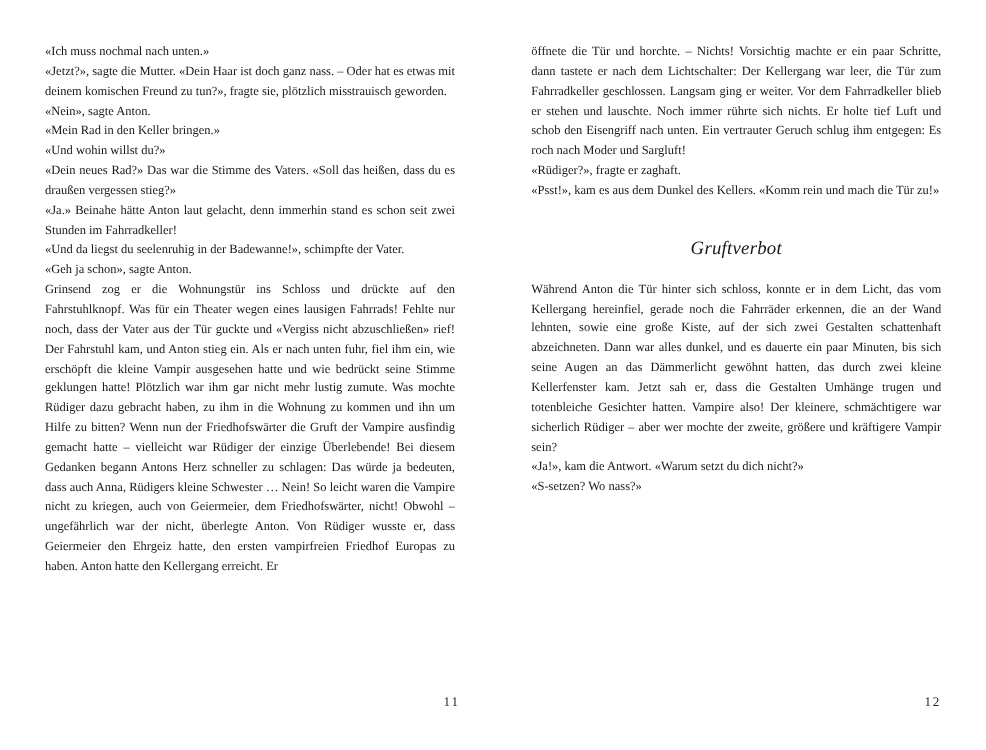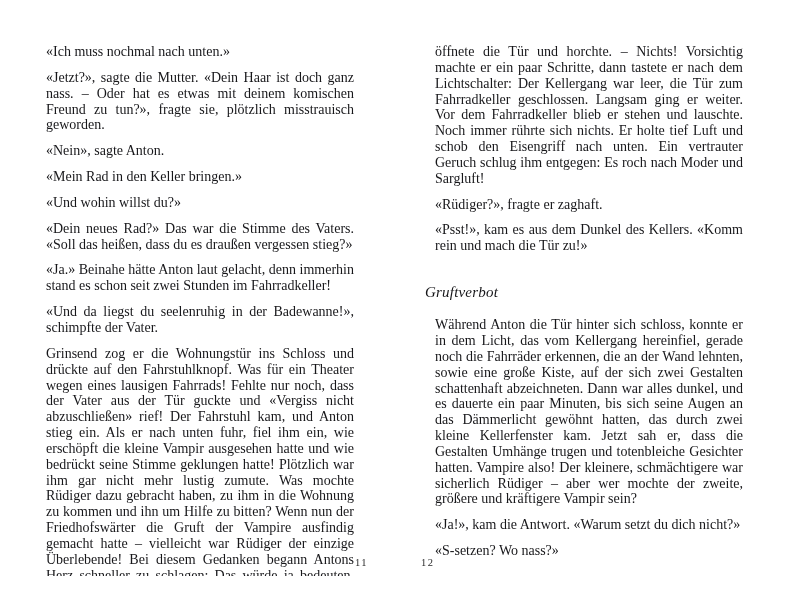--- a/index.html
+++ b/index.html
@@ -34,66 +34,68 @@
   }
   .page-left { padding-right: 4px; }
   .page-right { padding-left: 4px; }
 
   .text-col {
     flex: 1 1 auto;
     overflow: hidden;
   }
 
   p.para {
-    margin: 10px;
-    font-size: 14px;
+    margin: 0;
+    font-size: 10px;
     line-height: 15.85px;
     text-align: justify;
     text-justify: inter-word;
     hyphens: manual;
     color: #17171a;
   }
 
   .section-title {
     font-size: 15px;
     font-style: italic;
     font-weight: normal;
     margin: 30px 0 16px 0;
     color: #17171a;
     letter-spacing: 0.2px;
+    text-align: center;
   }
 
   .folio {
     position: absolute;
     bottom: 8px;
     left: 0;
     right: 0;
     text-align: center;
     font-size: 10.5px;
     color: #2a2a2a;
     letter-spacing: 1.5px;
   }
   .page-left .folio { text-align: right; }
-  .page-right .folio { text-align: left; }
+  .page-right .folio { text-align: right; }
 </style>
 </head>
 <body>
 
 <div class="book-spread">
 
   <div class="page page-left">
     <div class="text-col">
       <p class="para">«Ich muss nochmal nach unten.»</p>
       <p class="para">«Jetzt?», sagte die Mutter. «Dein Haar ist doch ganz nass. – Oder hat es etwas mit deinem komischen Freund zu tun?», fragte sie, plötzlich misstrauisch geworden.</p>
       <p class="para">«Nein», sagte Anton.</p>
       <p class="para">«Mein Rad in den Keller bringen.»</p>
       <p class="para">«Und wohin willst du?»</p>
       <p class="para">«Dein neues Rad?» Das war die Stimme des Vaters. «Soll das heißen, dass du es draußen vergessen stieg?»</p>
       <p class="para">«Ja.» Beinahe hätte Anton laut gelacht, denn immerhin stand es schon seit zwei Stunden im Fahrradkeller!</p>
       <p class="para">«Und da liegst du seelenruhig in der Badewanne!», schimpfte der Vater.</p>
+      <p class="para">«Geh ja schon», sagte Anton.</p>
       <p class="para">Grinsend zog er die Wohnungstür ins Schloss und drückte auf den Fahrstuhlknopf. Was für ein Theater wegen eines lausigen Fahrrads! Fehlte nur noch, dass der Vater aus der Tür guckte und «Vergiss nicht abzuschließen» rief! Der Fahrstuhl kam, und Anton stieg ein. Als er nach unten fuhr, fiel ihm ein, wie erschöpft die kleine Vampir ausgesehen hatte und wie bedrückt seine Stimme geklungen hatte! Plötzlich war ihm gar nicht mehr lustig zumute. Was mochte Rüdiger dazu gebracht haben, zu ihm in die Wohnung zu kommen und ihn um Hilfe zu bitten? Wenn nun der Friedhofswärter die Gruft der Vampire ausfindig gemacht hatte – vielleicht war Rüdiger der einzige Überlebende! Bei diesem Gedanken begann Antons Herz schneller zu schlagen: Das würde ja bedeuten, dass auch Anna, Rüdigers kleine Schwester … Nein! So leicht waren die Vampire nicht zu kriegen, auch von Geiermeier, dem Friedhofswärter, nicht! Obwohl – ungefährlich war der nicht, überlegte Anton. Von Rüdiger wusste er, dass Geiermeier den Ehrgeiz hatte, den ersten vampirfreien Friedhof Europas zu haben. Anton hatte den Kellergang erreicht. Er</p>
     </div>
     <div class="folio">11</div>
   </div>
 
   <div class="page page-right">
     <div class="text-col">
       <p class="para">öffnete die Tür und horchte. – Nichts! Vorsichtig machte er ein paar Schritte, dann tastete er nach dem Lichtschalter: Der Kellergang war leer, die Tür zum Fahrradkeller geschlossen. Langsam ging er weiter. Vor dem Fahrradkeller blieb er stehen und lauschte. Noch immer rührte sich nichts. Er holte tief Luft und schob den Eisengriff nach unten. Ein vertrauter Geruch schlug ihm entgegen: Es roch nach Moder und Sargluft!</p>
       <p class="para">«Rüdiger?», fragte er zaghaft.</p>
       <p class="para">«Psst!», kam es aus dem Dunkel des Kellers. «Komm rein und mach die Tür zu!»</p>

